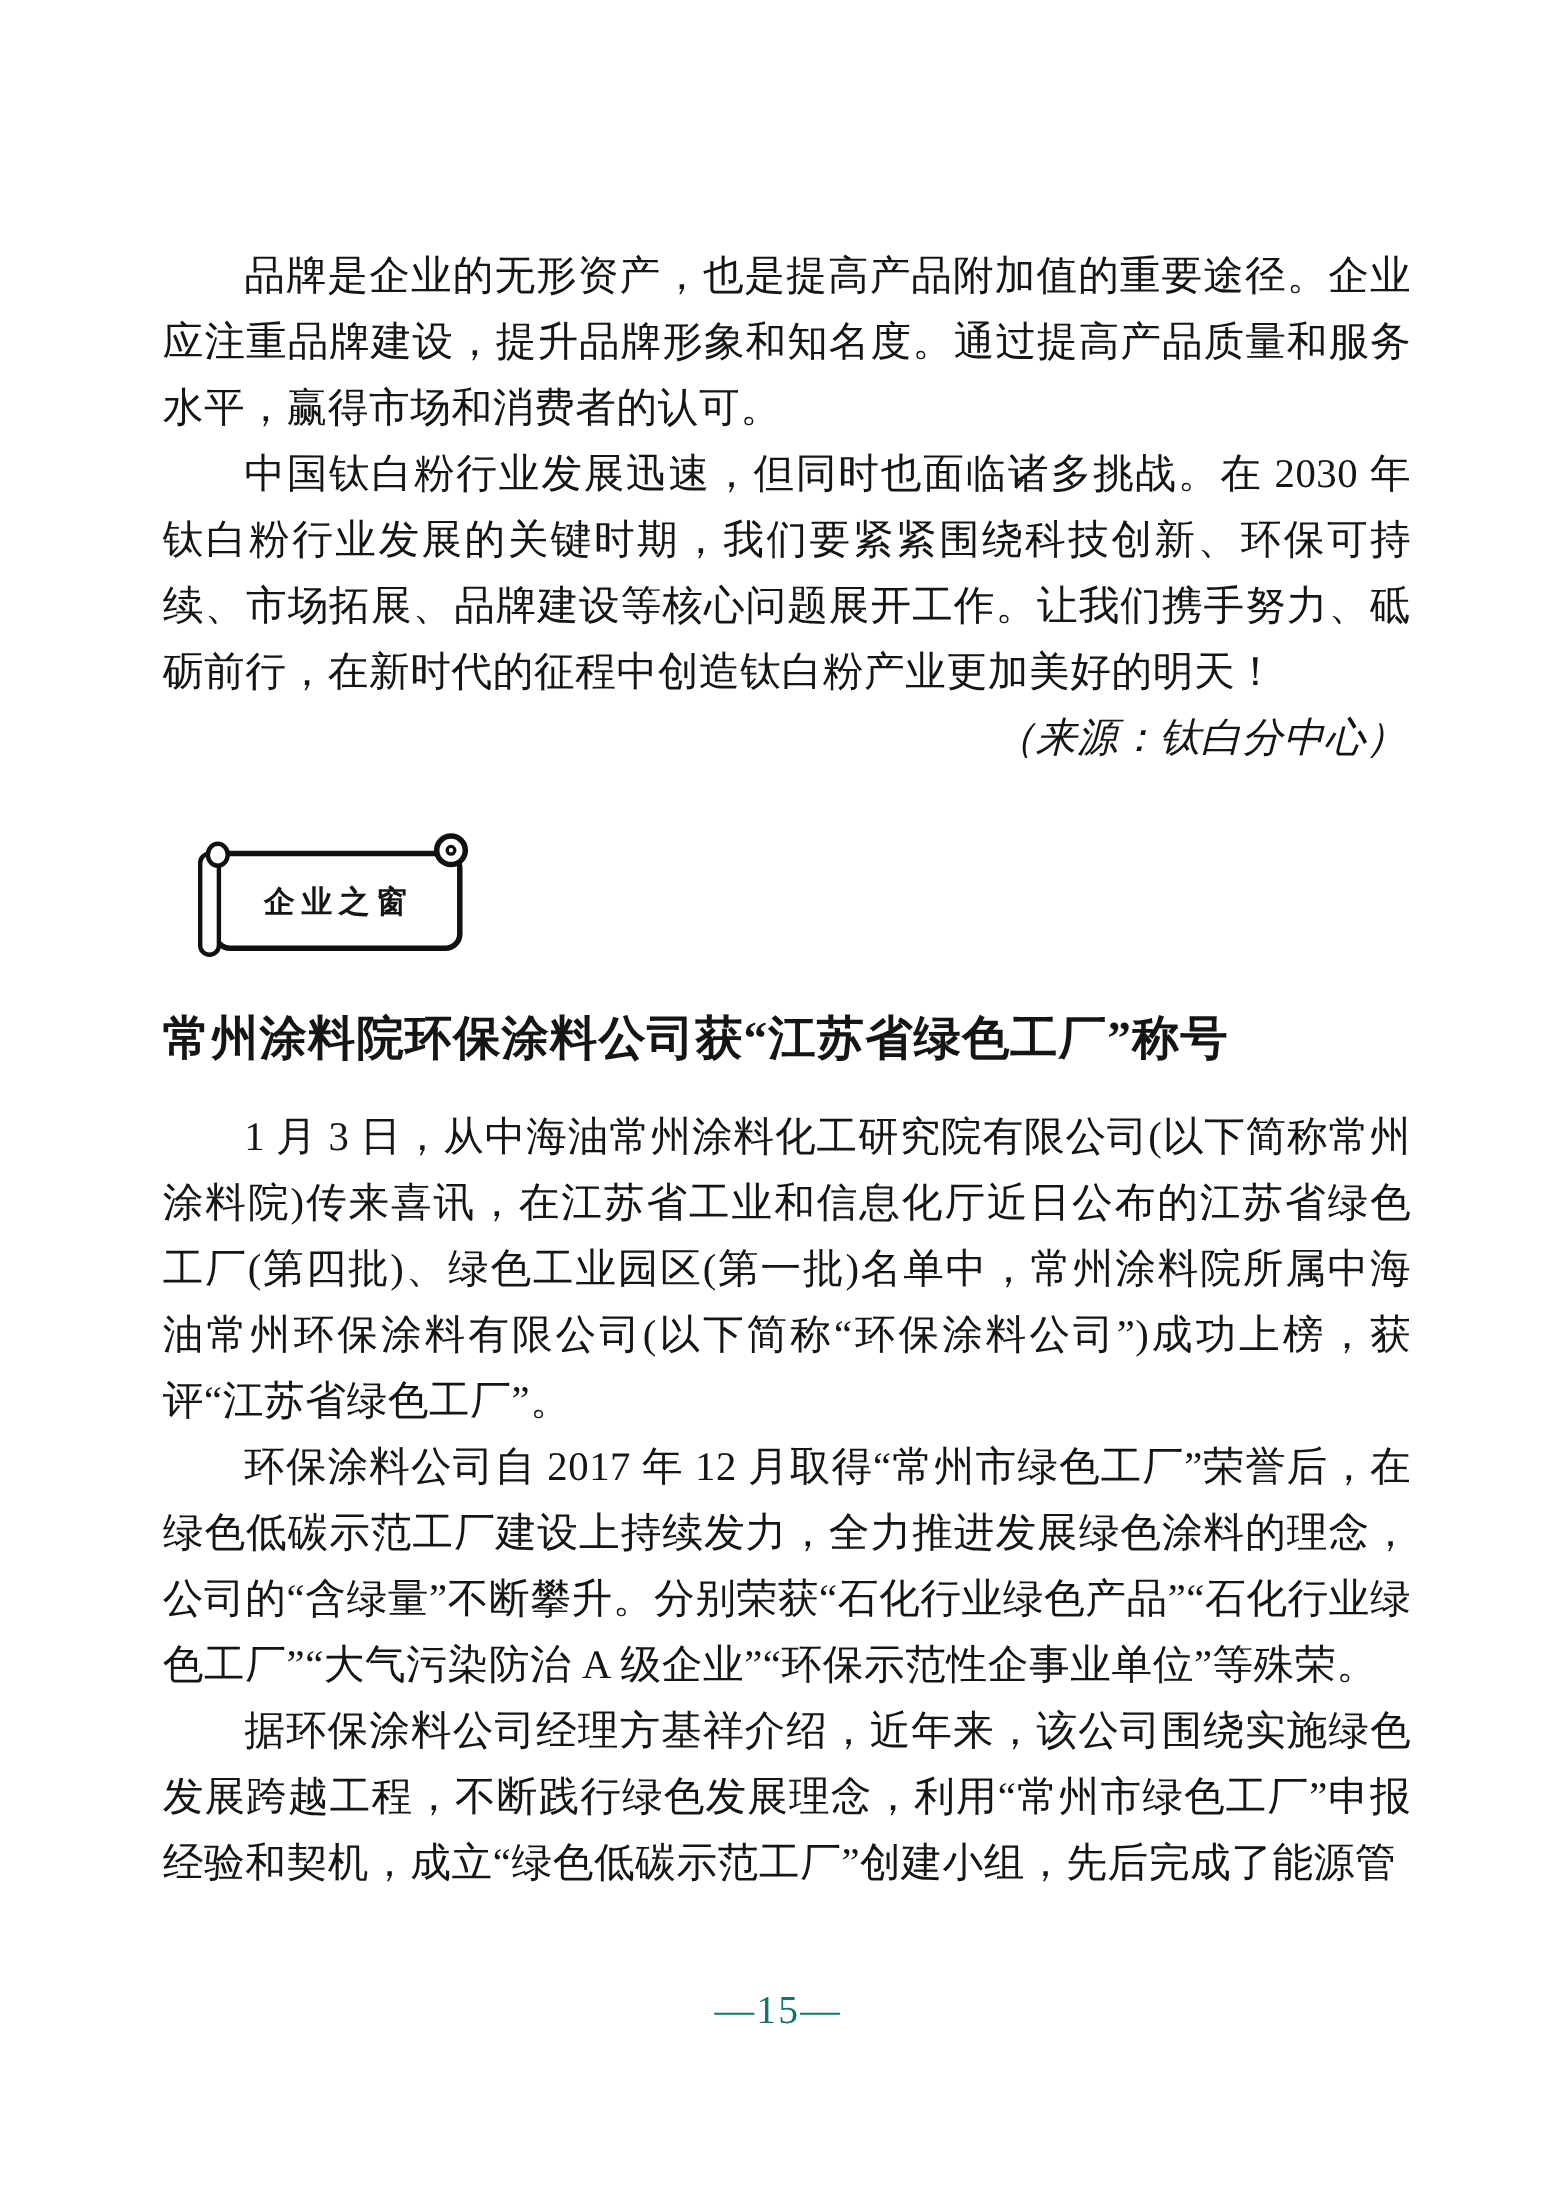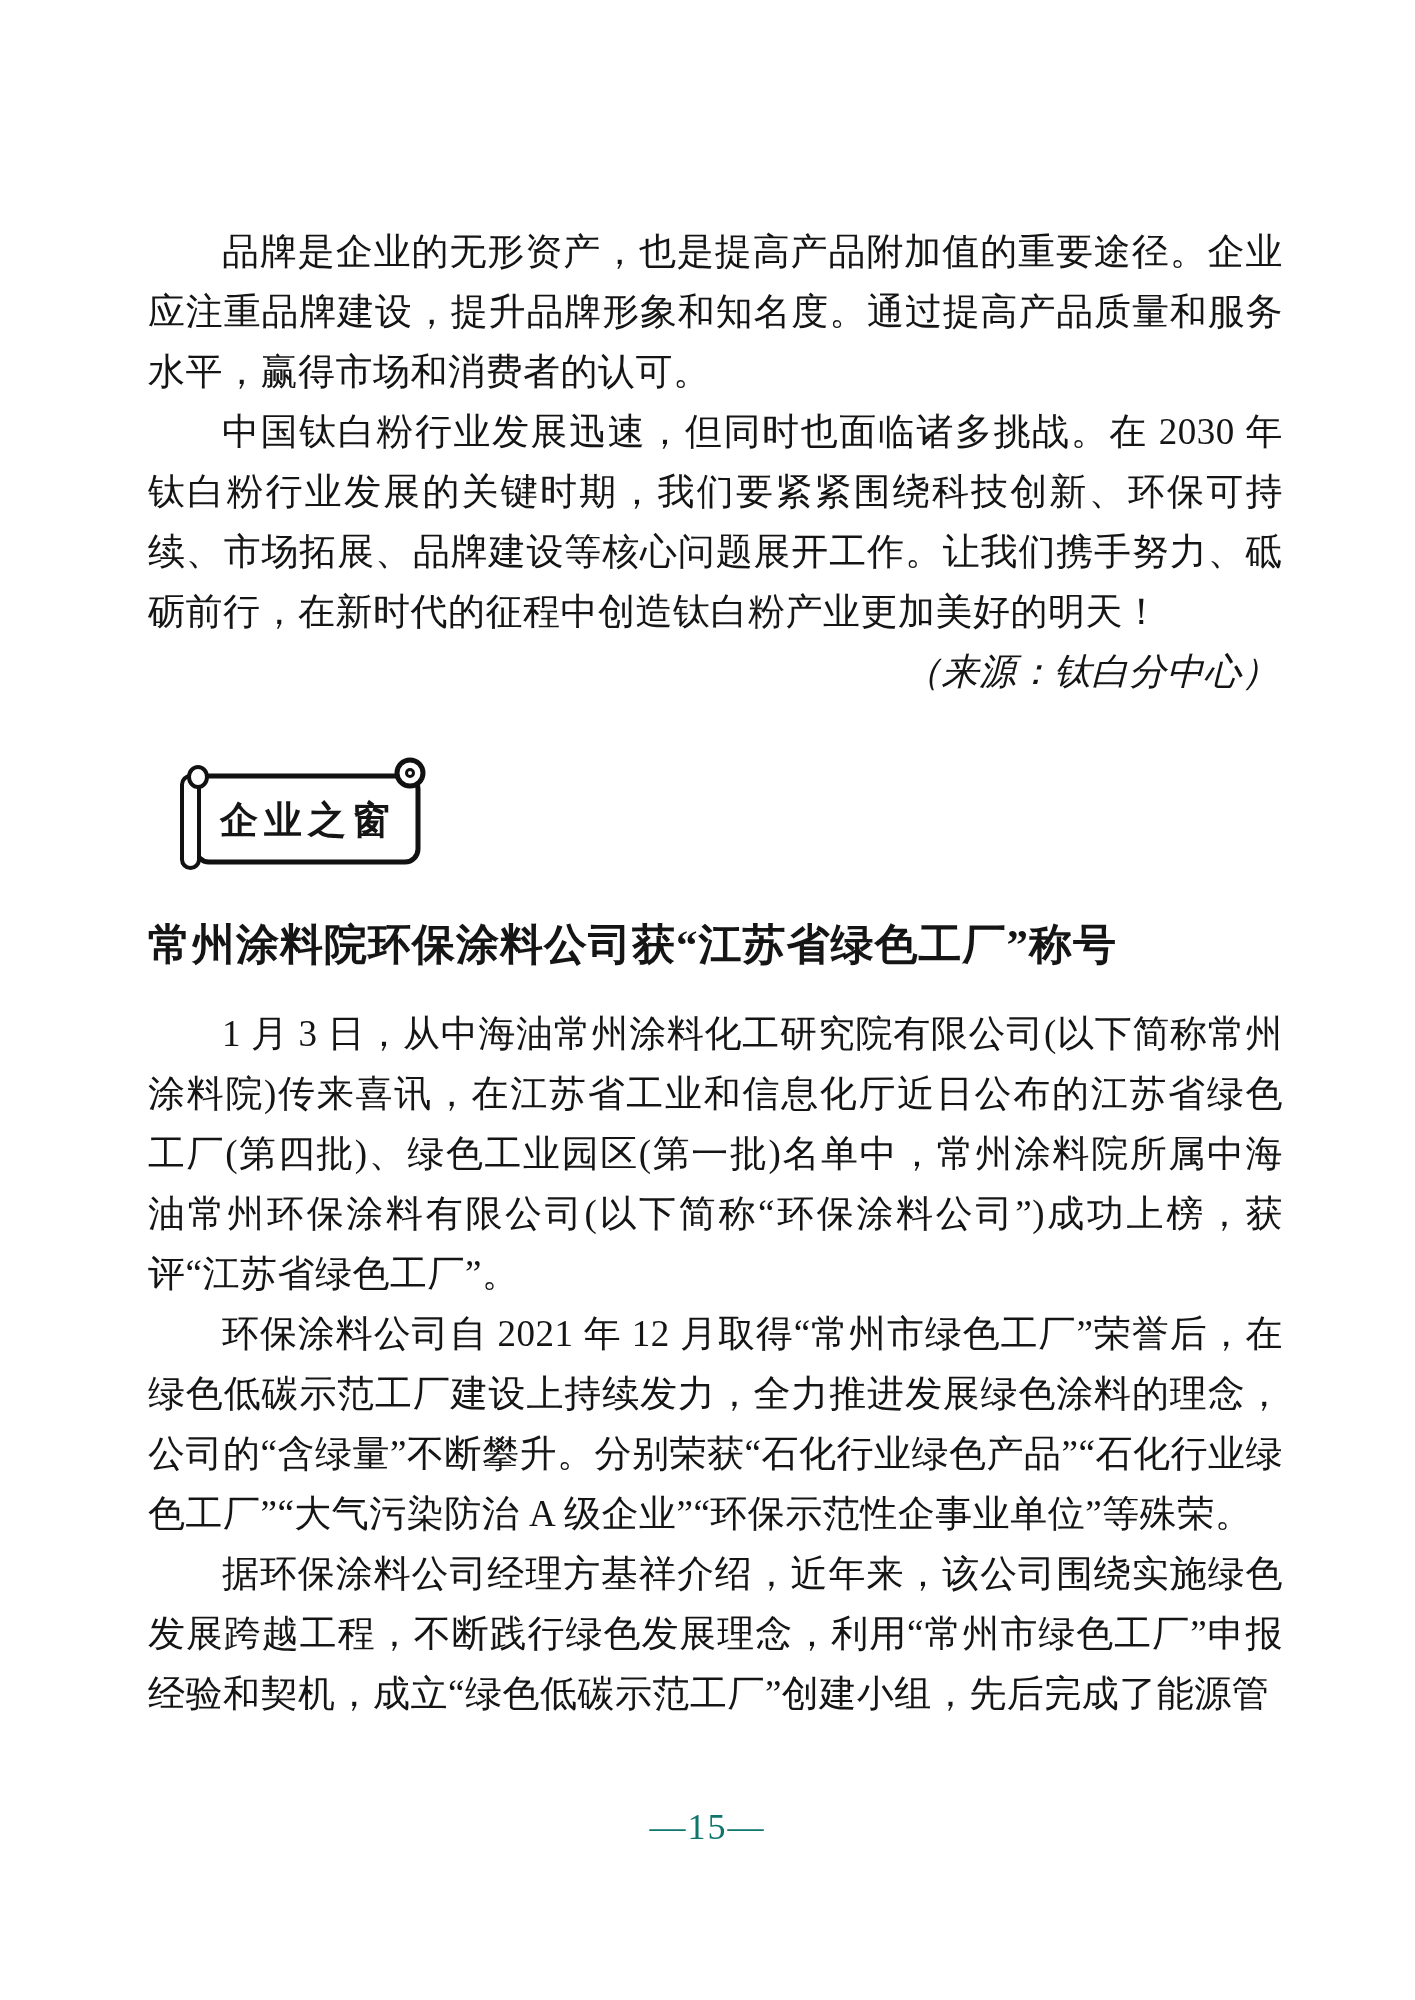--- a/index.html
+++ b/index.html
@@ -44,21 +44,21 @@
   .banner-wrap svg { position: absolute; left: 0; top: 0; }
   .banner-label {
     position: absolute;
     left: 18px;
     top: 24px;
     width: 218px;
     height: 84px;
     display: flex;
     align-items: center;
     justify-content: center;
-    font-size: 38px;
+    font-size: 28px;
     font-weight: 700;
     letter-spacing: 6px;
     text-indent: 6px;
   }
   .article-title {
     margin-top: 34px;
     font-size: 43px;
     font-weight: 700;
     text-align: left;
     line-height: 62px;
@@ -98,19 +98,19 @@
       <rect x="4" y="22" width="17" height="92" rx="8.5" fill="#ffffff" stroke="#111111" stroke-width="4"></rect>
       <ellipse cx="20" cy="23" rx="9" ry="10" fill="#ffffff" stroke="#111111" stroke-width="4"></ellipse>
     </svg>
     <div class="banner-label">企业之窗</div>
   </div>
 
   <h1 class="article-title">常州涂料院环保涂料公司获“江苏省绿色工厂”称号</h1>
 
   <div class="article-body">
     <p class="body-text">1 月 3 日，从中海油常州涂料化工研究院有限公司(以下简称常州涂料院)传来喜讯，在江苏省工业和信息化厅近日公布的江苏省绿色工厂(第四批)、绿色工业园区(第一批)名单中，常州涂料院所属中海油常州环保涂料有限公司(以下简称“环保涂料公司”)成功上榜，获评“江苏省绿色工厂”。</p>
-    <p class="body-text">环保涂料公司自 2021 年 12 月取得“常州市绿色工厂”荣誉后，在绿色低碳示范工厂建设上持续发力，全力推进发展绿色涂料的理念，公司的“含绿量”不断攀升。分别荣获“石化行业绿色产品”“石化行业绿色工厂”“大气污染防治 A 级企业”“环保示范性企事业单位”等殊荣。</p>
+    <p class="body-text">环保涂料公司自 2017 年 12 月取得“常州市绿色工厂”荣誉后，在绿色低碳示范工厂建设上持续发力，全力推进发展绿色涂料的理念，公司的“含绿量”不断攀升。分别荣获“石化行业绿色产品”“石化行业绿色工厂”“大气污染防治 A 级企业”“环保示范性企事业单位”等殊荣。</p>
     <p class="body-text">据环保涂料公司经理方基祥介绍，近年来，该公司围绕实施绿色发展跨越工程，不断践行绿色发展理念，利用“常州市绿色工厂”申报经验和契机，成立“绿色低碳示范工厂”创建小组，先后完成了能源管</p>
   </div>
 
 </div>
 
 <div class="page-number">—15—</div>
 
 </body></html>

